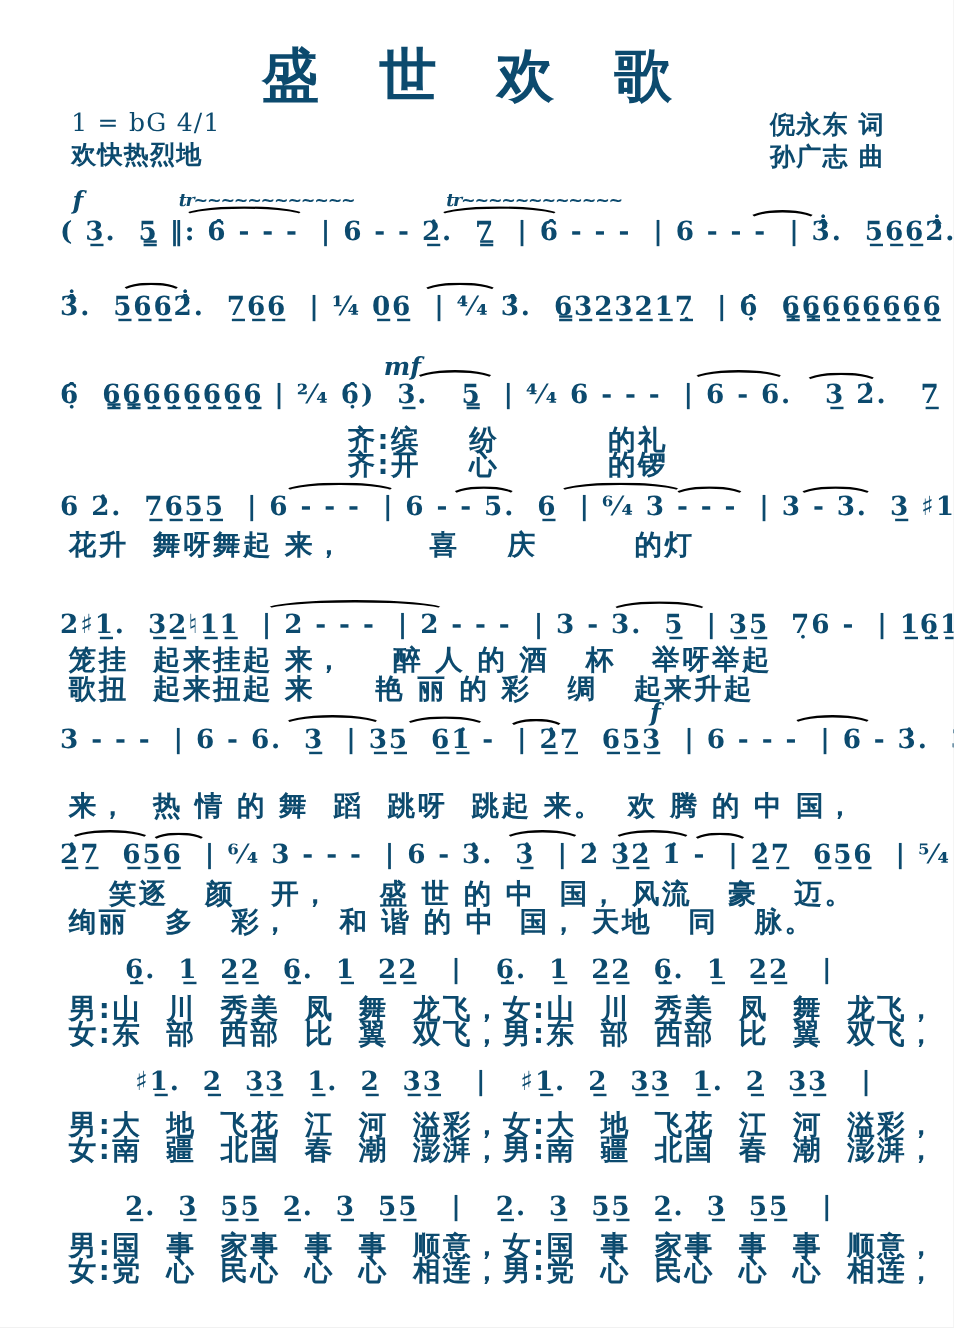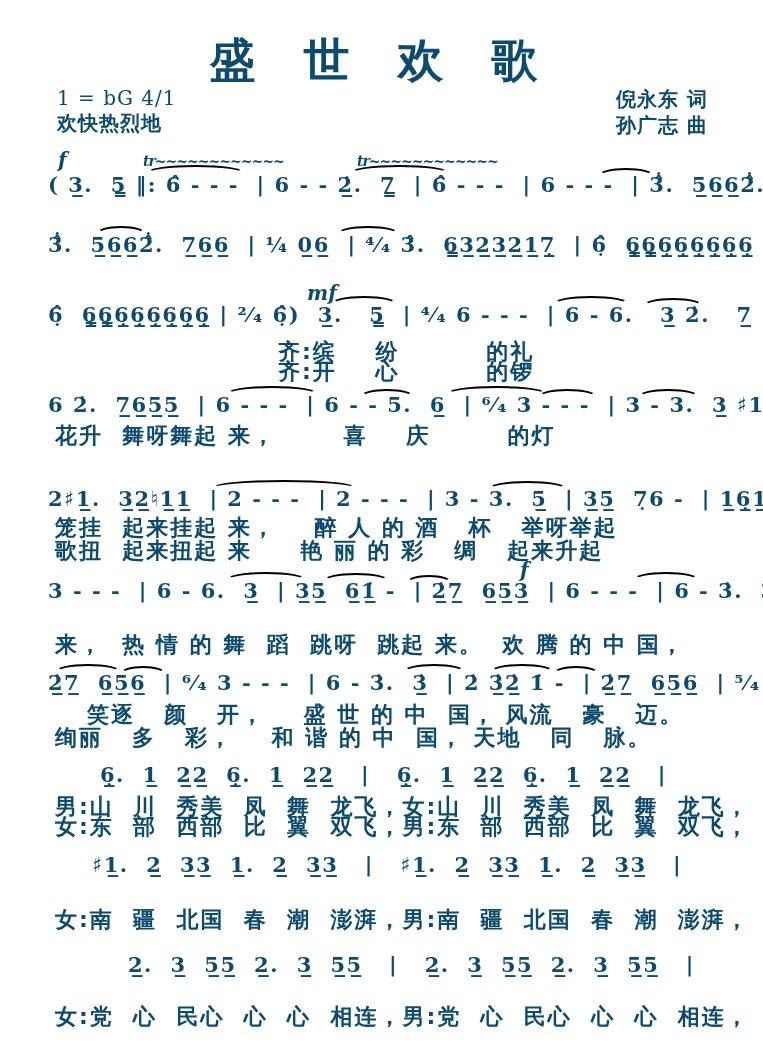--- a/index.html
+++ b/index.html
@@ -90,19 +90,21 @@
   <div class="arc" style="left:403px;top:664px;width:58px;"></div>
   <div class="arc" style="left:490px;top:664px;width:60px;"></div>
   <div class="arc" style="left:553px;top:666px;width:42px;"></div>
   <div class="t lyric" style="top:700px;left:55px;margin-left:32px;">笑逐   颜   开，    盛 世 的 中  国， 风流   豪   迈。</div>
   <div class="t lyric" style="top:723px;left:55px;">绚丽   多   彩，    和 谐 的 中  国， 天地   同   脉。</div>
 
   <div class="t notation" style="top:762px;left:100px;text-align:center;">6̣̲.  1̲  2̲2̲  6̣̲.  1̲  2̲2̲   |   6̣̲.  1̲  2̲2̲  6̣̲.  1̲  2̲2̲   |</div>
   <div class="t lyric" style="top:792px;left:55px;">男:山  川  秀美  凤  舞  龙飞，女:山  川  秀美  凤  舞  龙飞，</div>
   <div class="t lyric" style="top:812px;left:55px;">女:东  部  西部  比  翼  双飞，男:东  部  西部  比  翼  双飞，</div>
 
-  <div class="t notation" style="top:852px;left:92px;">♯1̲.  2̲  3̲3̲  1̲.  2̲  3̲3̲   |   ♯1̲.  2̲  3̲3̲  1̲.  2̲  3̲3̲   |</div>
+  <div class="t notation" style="top:852px;left:108px;">♯1̲.  2̲  3̲3̲  1̲.  2̲  3̲3̲   |   ♯1̲.  2̲  3̲3̲  1̲.  2̲  3̲3̲   |</div>
+  <div class="t lyric" style="top:885px;left:55px;">男:大  地  飞花  江  河  溢彩，女:大  地  飞花  江  河  溢彩，</div>
   <div class="t lyric" style="top:905px;left:55px;">女:南  疆  北国  春  潮  澎湃，男:南  疆  北国  春  潮  澎湃，</div>
 
-  <div class="t notation" style="top:952px;left:100px;margin-left:28px;">2̲.  3̲  5̲5̲  2̲.  3̲  5̲5̲   |   2̲.  3̲  5̲5̲  2̲.  3̲  5̲5̲   |</div>
+  <div class="t notation" style="top:952px;left:100px;">2̲.  3̲  5̲5̲  2̲.  3̲  5̲5̲   |   2̲.  3̲  5̲5̲  2̲.  3̲  5̲5̲   |</div>
+  <div class="t lyric" style="top:982px;left:55px;">男:国  事  家事  事  事  顺意，女:国  事  家事  事  事  顺意，</div>
   <div class="t lyric" style="top:1002px;left:55px;text-align:center;">女:党  心  民心  心  心  相连，男:党  心  民心  心  心  相连，</div>
 
 </div>
 
 </body></html>

